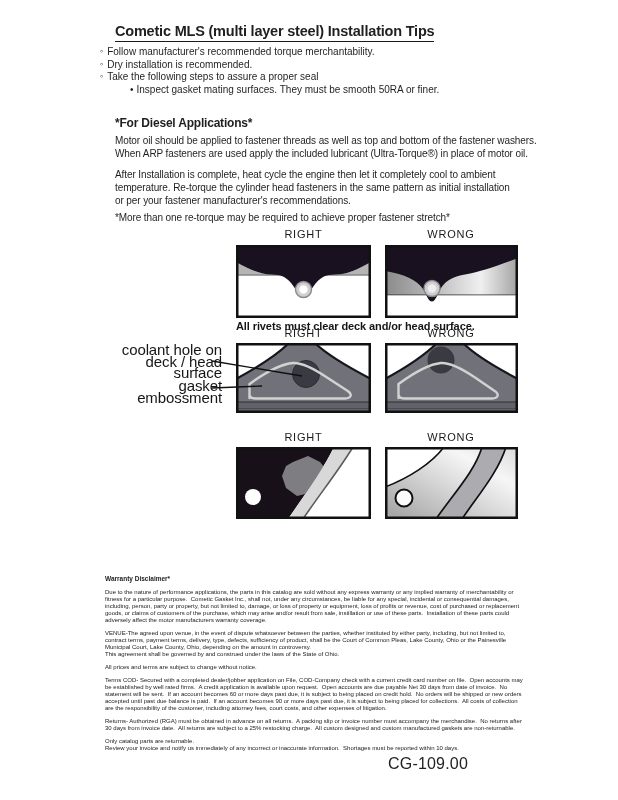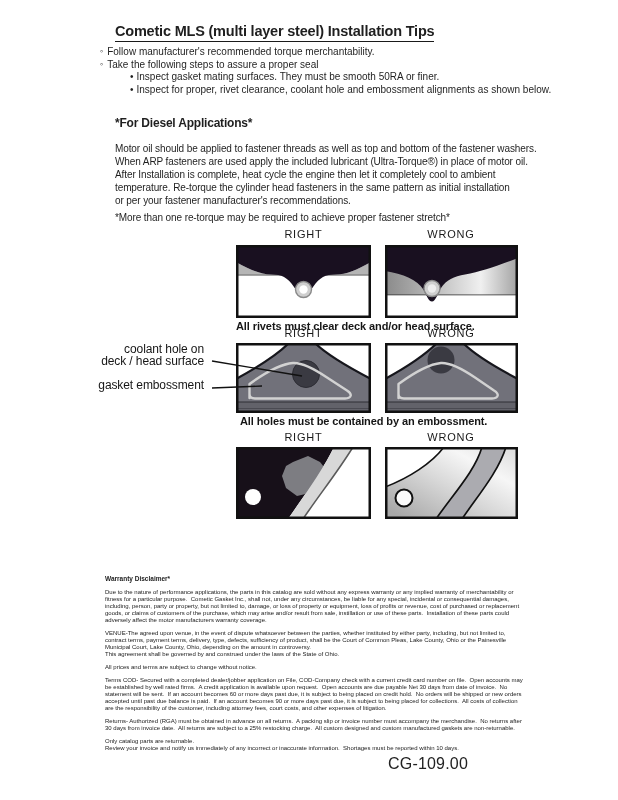--- a/index.html
+++ b/index.html
@@ -18,51 +18,51 @@
     border-bottom:1.7px solid #1a1a1a;padding-bottom:2px;
     white-space:nowrap;
   }
   .bullets{left:100px;top:46px;font-size:10px;line-height:12.6px;}
   .b-item{white-space:nowrap;}
   .b-item::before{content:"◦";margin-right:4px;font-size:9px;position:relative;top:-1px;}
   .sb-item{white-space:nowrap;padding-left:30px;}
   .sb-item::before{content:"•";margin-right:3px;font-size:10px;}
   .diesel-h{left:115px;top:116px;font-size:12px;font-weight:bold;letter-spacing:-0.2px;}
   .para{left:115px;width:500px;font-size:10px;line-height:13px;white-space:pre-wrap;letter-spacing:-0.1px;}
-  .p1{top:134px;margin-top:8px;}
+  .p1{top:134px;}
   .p2{top:168px;}
   .p3{top:211px;}
   .fig-label{font-size:11px;letter-spacing:0.8px;color:#1a1a1a;text-align:center;width:135px;}
   .fl-left{left:236px;}
   .fl-right{left:384px;width:134px;}
   .fig-caption{font-size:11px;font-weight:600;letter-spacing:-0.1px;white-space:pre-wrap;color:#161616;}
   .panel{display:block;}
   .pan-l{left:236px;}
   .pan-r{left:385px;}
   .side-label{
-    left:80px;width:124px;text-align:right;
-    font-size:12px;line-height:11.5px;color:#161616;white-space:pre-line;letter-spacing:-0.1px;
+    left:98px;width:124px;text-align:right;
+    font-size:15px;line-height:11.5px;color:#161616;white-space:pre-line;letter-spacing:-0.1px;
   }
   .legal{left:105px;top:575px;width:505px;color:#222;}
   .legal-h{font-size:6.5px;font-weight:bold;margin:0 0 7px 0;}
   .legal p{font-size:6px;line-height:7px;margin:0 0 6px 0;white-space:pre-wrap;}
   .footer-code{left:388px;top:755px;font-size:16px;letter-spacing:0.2px;color:#222;}
 </style>
 </head>
 <body>
 
 <div class="page">
 
   <div class="abs doc-title">Cometic MLS (multi layer steel) Installation Tips</div>
 
   <div class="abs bullets">
     <div class="b-item">Follow manufacturer's recommended torque merchantability.</div>
+    <div class="b-item">Dry installation is recommended.</div>
     <div class="b-item">Take the following steps to assure a proper seal</div>
     <div class="sb-item">Inspect gasket mating surfaces.  They must be smooth 50RA or finer.</div>
-    <div class="sb-item">Inspect for proper, rivet clearance, coolant hole and embossment alignments as shown below.</div>
   </div>
 
   <div class="abs diesel-h">*For Diesel Applications*</div>
   <div class="abs para p1">Motor oil should be applied to fastener threads as well as top and bottom of the fastener washers.
 When ARP fasteners are used apply the included lubricant (Ultra-Torque®) in place of motor oil.</div>
   <div class="abs para p2">After Installation is complete, heat cycle the engine then let it completely cool to ambient
 temperature. Re-torque the cylinder head fasteners in the same pattern as initial installation
 or per your fastener manufacturer's recommendations.</div>
   <div class="abs para p3">*More than one re-torque may be required to achieve proper fastener stretch*</div>
 
@@ -132,21 +132,20 @@
     <circle cx="56" cy="17" r="13.5" fill="#3a3a42"></circle>
     <path d="M13.5,55 V41 C30,29 45,21 56,20 C65,19.5 76,25 90,34.5 L109,47.5 C114.5,51 114,55 107,55.5 L19,55.5 C15,55.5 13.5,54 13.5,51" fill="none" stroke="#d2d2d2" stroke-width="2.4" stroke-linejoin="round" stroke-linecap="round"></path>
     <rect x="1.25" y="1.25" width="130.5" height="67.5" fill="none" stroke="#111" stroke-width="2.5"></rect>
   </svg>
 
   <svg class="abs" style="left:120px;top:342px;pointer-events:none" width="265" height="70" viewBox="0 0 265 70">
     <line x1="92" y1="19" x2="182" y2="34" stroke="#111" stroke-width="1.3"></line>
     <line x1="92" y1="46" x2="142" y2="44" stroke="#111" stroke-width="1.3"></line>
   </svg>
 
-  <div class="abs fig-caption" style="left:240px;top:415px">All holes must be contained by an embossment.</div>
 
   <div class="abs fig-label fl-left" style="top:431px">RIGHT</div>
   <div class="abs fig-label fl-right" style="top:431px">WRONG</div>
 
   <svg class="abs panel pan-l" style="top:447px" width="135" height="72" viewBox="0 0 135 72">
     <rect width="135" height="72" fill="#ffffff"></rect>
     <path d="M0,0 H98 C88,21 70,46 52,72 H0 Z" fill="#171019"></path>
     <polygon points="57,15 72,9 84,15 92,25 89,37 78,45 61,49 50,41 46,29 50,19" fill="#7d7d82"></polygon>
     <path d="M98,0 H117 C101,26 83,48 67,72 H52 C70,46 88,21 98,0 Z" fill="#d8d8d8"></path>
     <path d="M117,0 H135 V72 H67 C83,48 101,26 117,0 Z" fill="#ffffff"></path>

